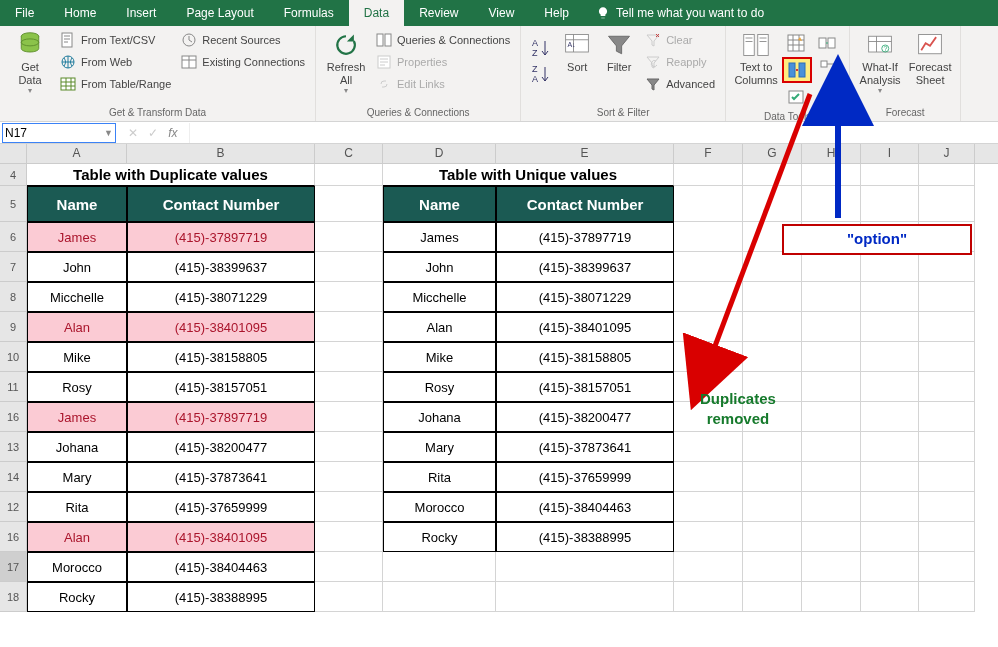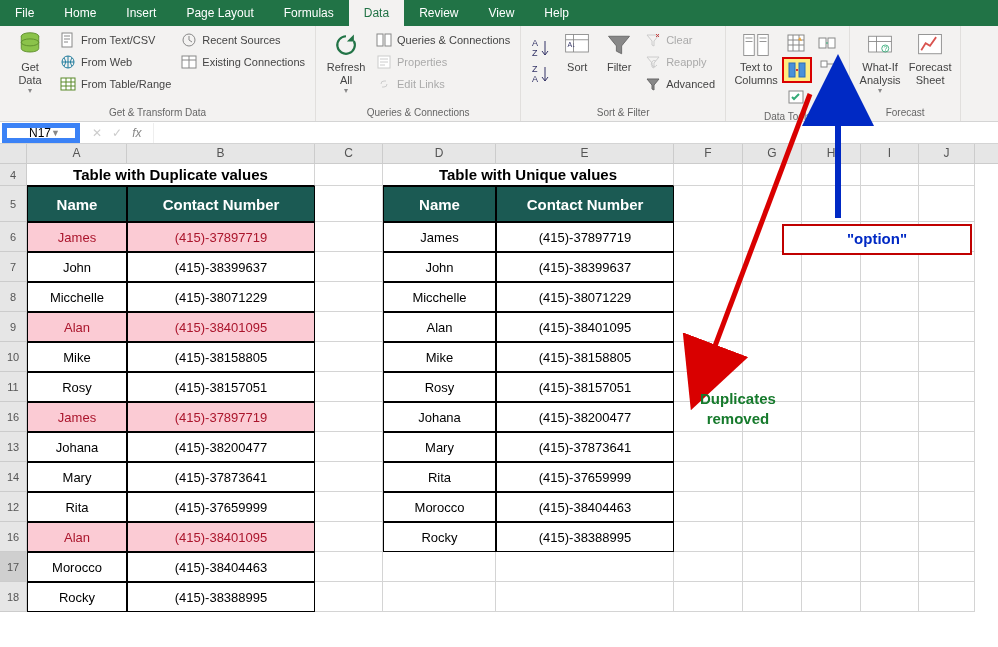--- a/index.html
+++ b/index.html
@@ -28,21 +28,21 @@
 .small-icon-btn { width: 28px; height: 24px; display: flex; align-items: center; justify-content: center; cursor: pointer; }
 .small-icon-btn .ic { width: 18px; height: 18px; }
 
 .highlight-box { border: 2px solid #d90000; background: #ffec80; padding: 1px; }
 
 
 .sort-az, .sort-za { width: 20px; height: 24px; }
 
 
 .namebar { display: flex; align-items: center; height: 22px; border-bottom: 1px solid #d4d4d4; background: #fff; padding-left: 2px; }
-.namebox { width: 78px; height: 20px; border: 5px solid #3b82f6; font-size: 12px; padding: 1px 22px; display: flex; align-items: center; justify-content: space-between; }
+.namebox { width: 114px; height: 20px; border: 1px solid #3b82f6; font-size: 12px; padding: 1px 2px; display: flex; align-items: center; justify-content: space-between; }
 .nb-dd { color: #888; font-size: 9px; }
 .fx-icons { display: flex; align-items: center; gap: 10px; padding: 0 12px; color: #aaa; font-size: 12px; }
 .fx-lbl { font-style: italic; font-size: 12px; color: #888; }
 .fbar { flex: 1; height: 20px; border-left: 1px solid #eee; }
 
 
 .grid-area { position: relative; }
 .col-headers { display: flex; height: 20px; background: #e6e6e6; border-bottom: 1px solid #ccc; }
 .corner { width: 27px; border-right: 1px solid #ccc; background: #e6e6e6; }
 .ch { border-right: 1px solid #ccc; font-size: 12px; color: #555; text-align: center; line-height: 19px; background: #e6e6e6; }
@@ -73,20 +73,26 @@
 <div class="ribbon-tabs">
   <div class="ribbon-tab">File</div>
   <div class="ribbon-tab">Home</div>
   <div class="ribbon-tab">Insert</div>
   <div class="ribbon-tab">Page Layout</div>
   <div class="ribbon-tab">Formulas</div>
   <div class="ribbon-tab active">Data</div>
   <div class="ribbon-tab">Review</div>
   <div class="ribbon-tab">View</div>
   <div class="ribbon-tab">Help</div>
+  <div class="tell-me">
+    <svg class="bulb" viewBox="0 0 24 24">
+        <path fill="#fff" d="M9 21h6v-1H9v1zm3-19C8 2 5 5 5 9c0 2.4 1.2 4.5 3 5.7V17h8v-2.3c1.8-1.2 3-3.3 3-5.7 0-4-3-7-7-7z"></path>
+      </svg>
+    <span>Tell me what you want to do</span>
+  </div>
 </div>
 
 <div class="ribbon">
 
   <div class="group">
     <div class="group-body">
       <div class="big-btn">
         <svg class="ic" viewBox="0 0 32 32">
             <ellipse cx="16" cy="6" rx="10" ry="4" fill="#8bc34a" stroke="#5a8a2a"></ellipse>
             <path d="M6 6v14c0 2.2 4.5 4 10 4s10-1.8 10-4V6" fill="#8bc34a" stroke="#5a8a2a"></path>

